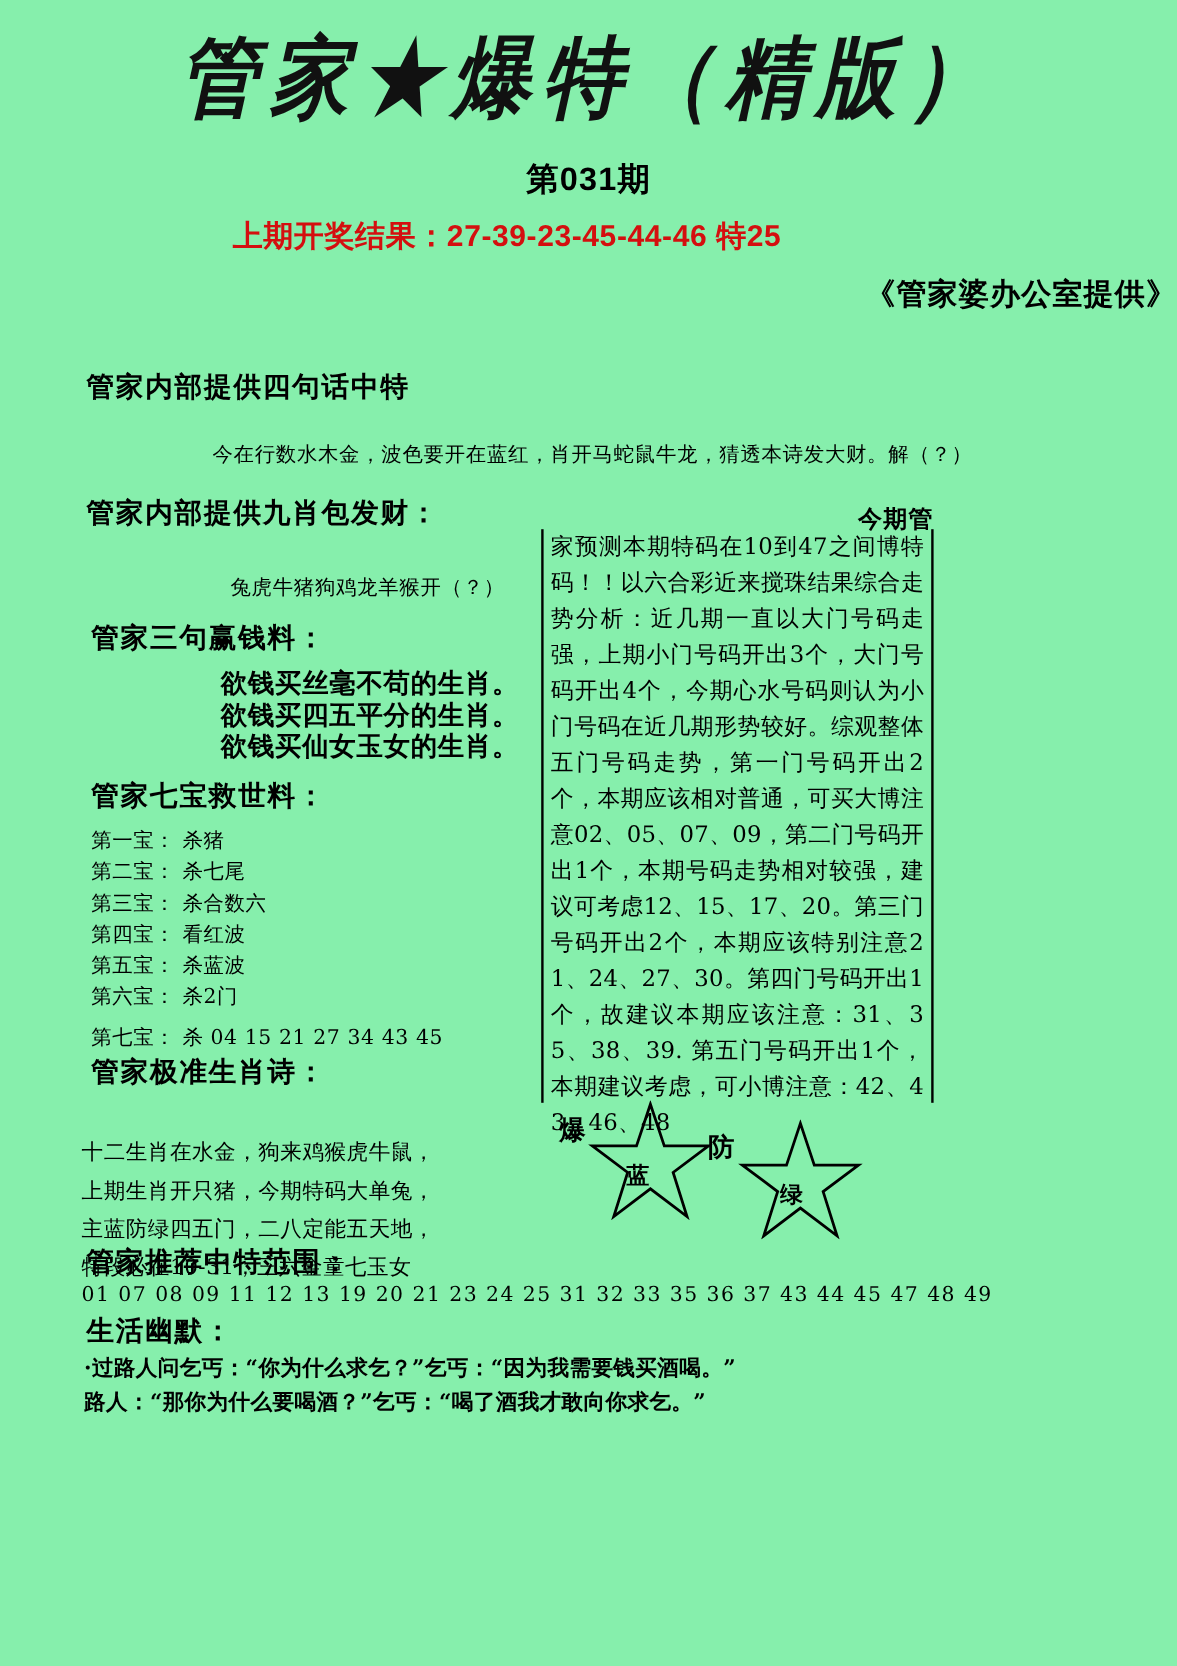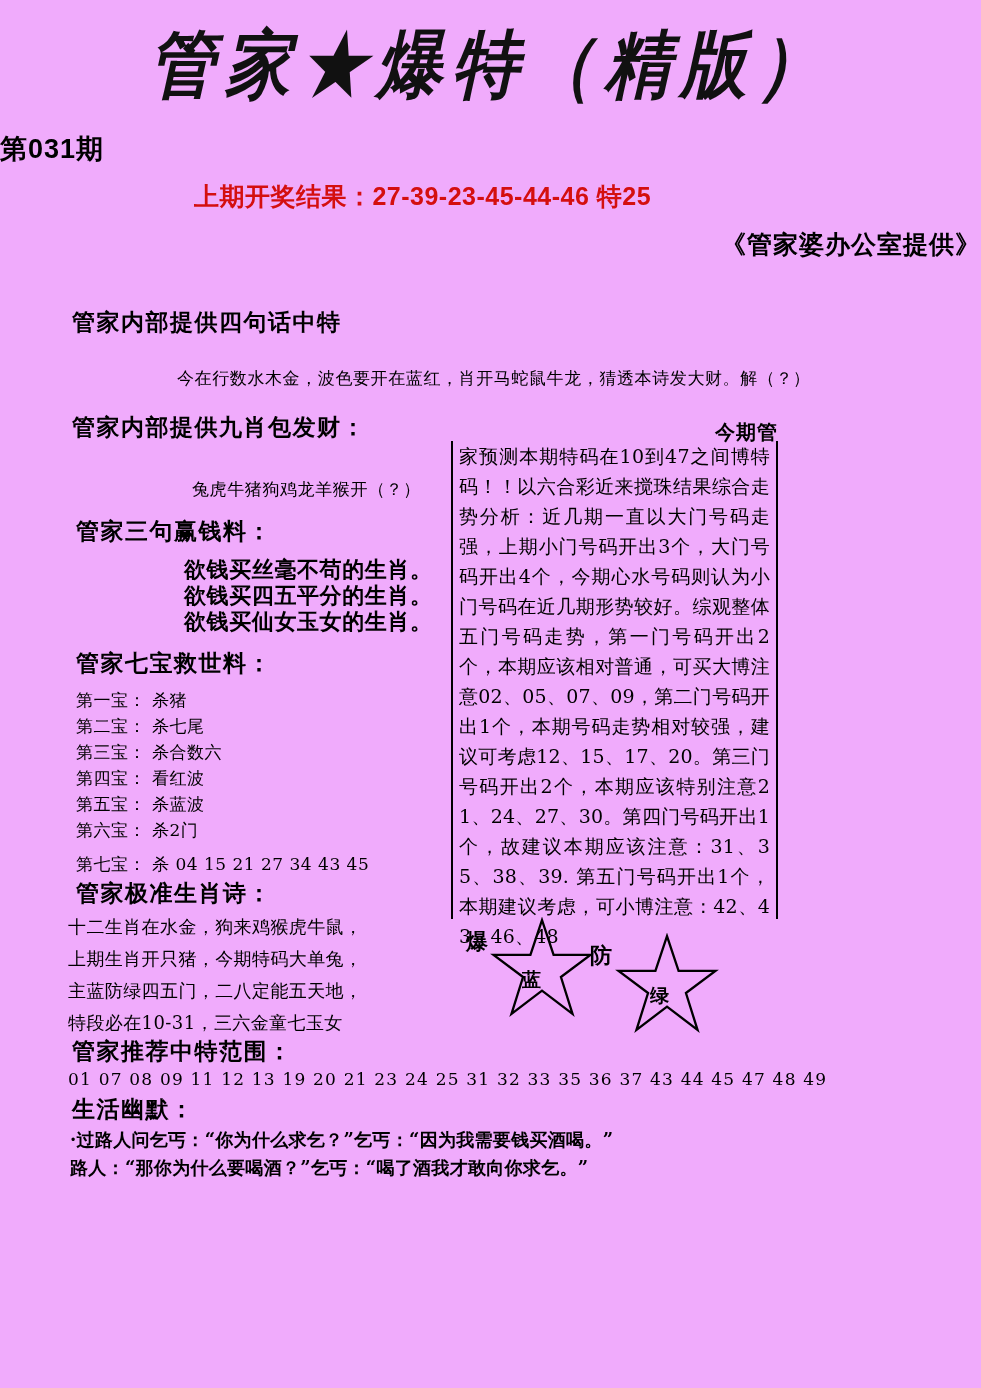--- a/index.html
+++ b/index.html
@@ -12,21 +12,21 @@
     height: 1388px;
     position: relative;
     font-family: "DejaVu Serif", "Liberation Serif", serif;
     color: #000000;
     overflow: hidden;
   }
 
   .page {
     position: absolute;
     inset: 0;
-    background: #f0abfc;
+    background: #86efac;
   }
 
   
   .masthead {
     position: absolute;
     top: 26px;
     left: 0;
     width: 981px;
     text-align: center;
   }
@@ -41,20 +41,21 @@
     white-space: nowrap;
     transform: scaleY(1.12);
     transform-origin: center top;
   }
 
   .issue-no {
     position: absolute;
     top: 131px;
     left: 0;
     width: 981px;
+    text-align: center;
     font-family: "Liberation Sans", sans-serif;
     font-size: 27px;
     font-weight: bold;
     letter-spacing: 1px;
   }
 
   .last-draw {
     position: absolute;
     top: 180px;
     left: 0;
@@ -131,20 +132,21 @@
   #tr-6 { top: 853px; }
 
   
   #h-poem { top: 878px; left: 76px; }
   .zpoem {
     position: absolute;
     left: 68px;
     font-size: 18px;
     letter-spacing: 0.4px;
     white-space: nowrap;
+    margin-top: 33px;
   }
   #zp-0 { top: 915px; }
   #zp-1 { top: 947px; }
   #zp-2 { top: 979px; }
   #zp-3 { top: 1011px; }
 
   
   #h-range { top: 1036px; left: 72px; }
   #range-nums {
     position: absolute;

